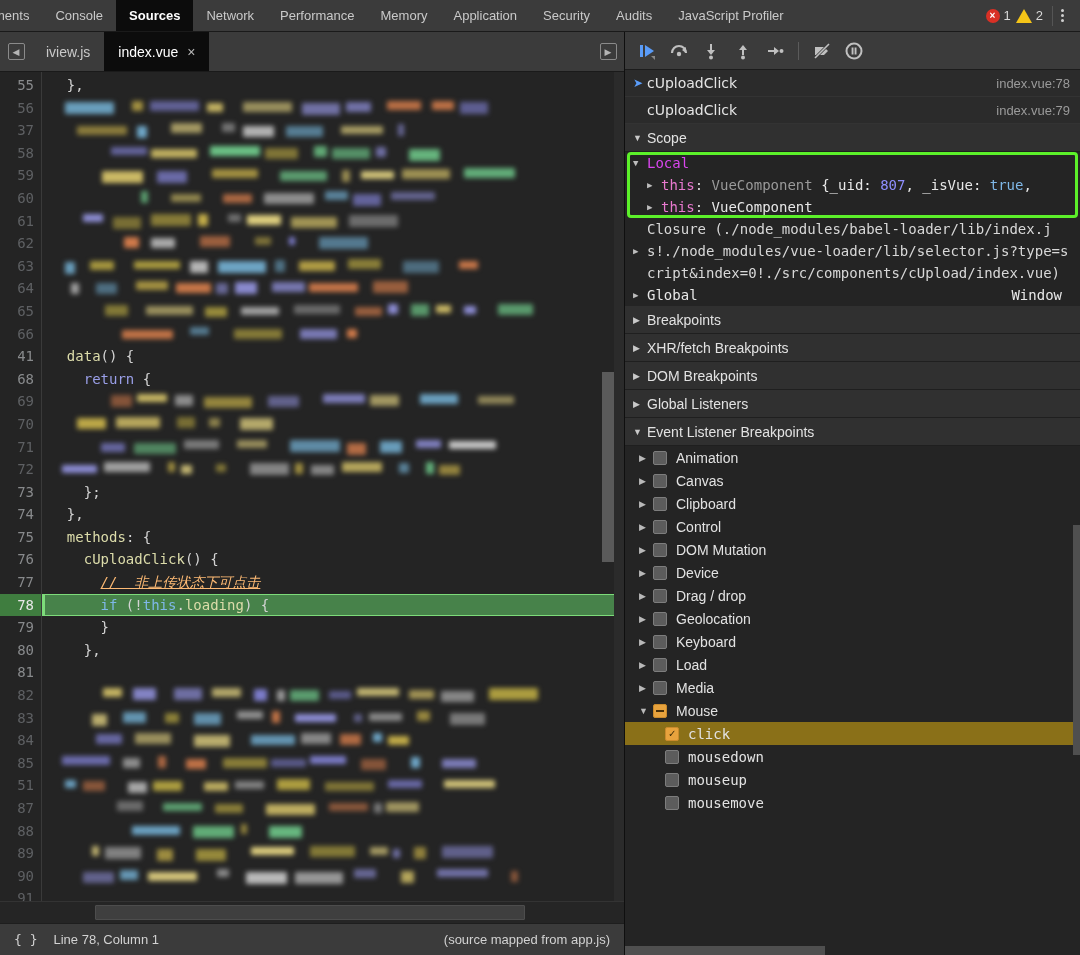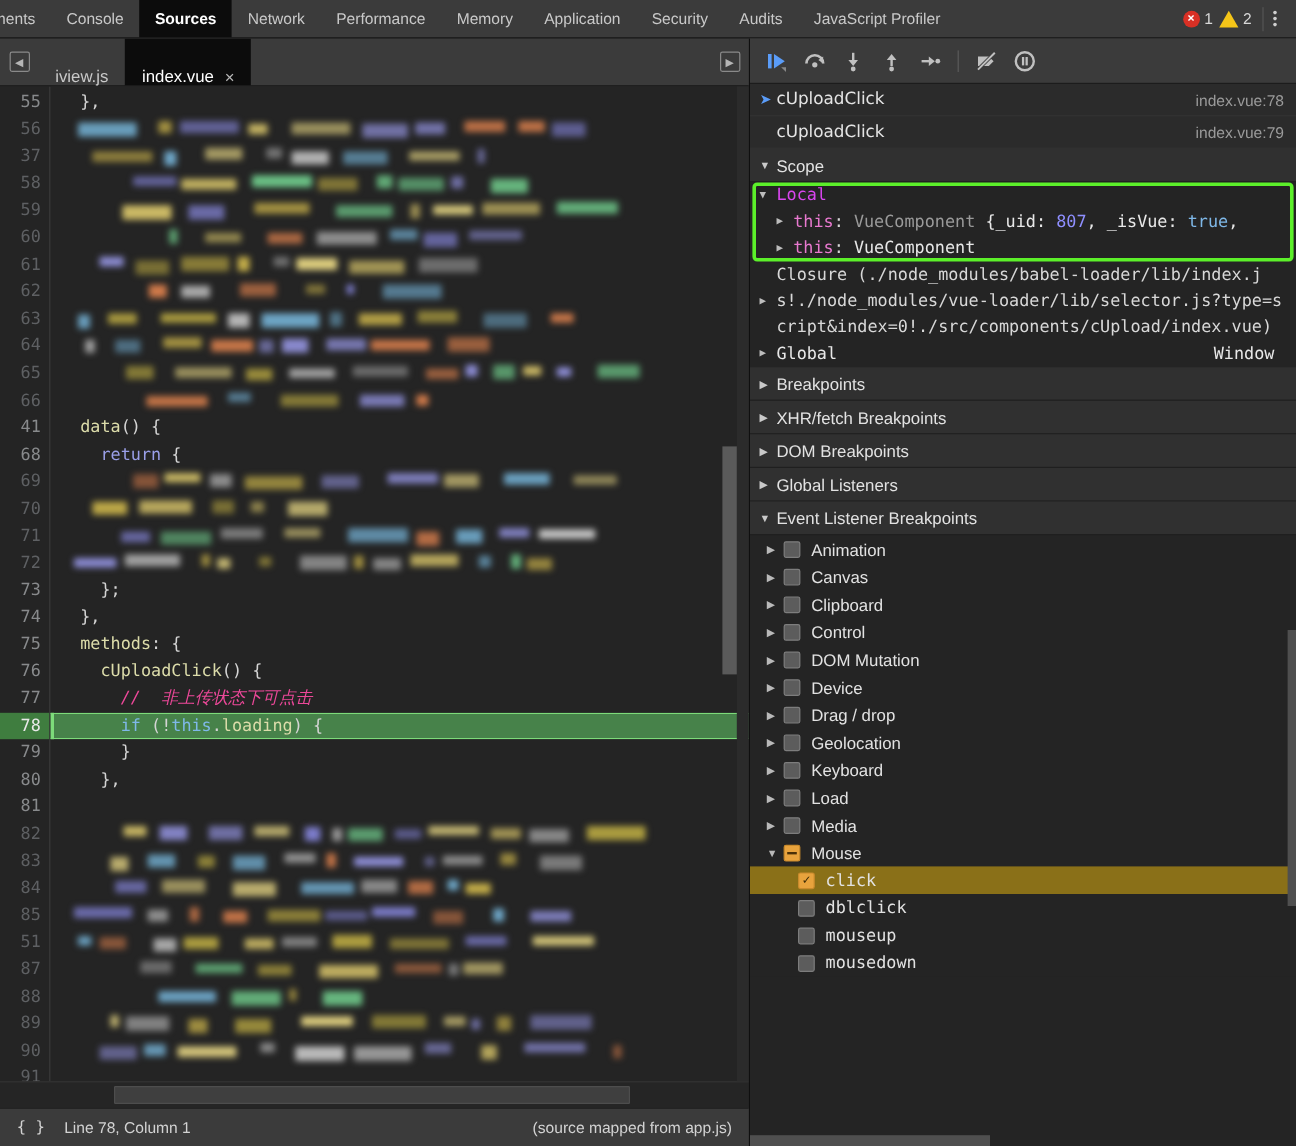--- a/index.html
+++ b/index.html
@@ -69,21 +69,21 @@
   }
   .sqbtn {
     width: 32px; display: flex; align-items: center; justify-content: center;
     color: #9a9a9a; font-size: 12px;
   }
   .sqbtn .box {
     width: 17px; height: 17px; border: 1px solid #8a8a8a; border-radius: 2px;
     display: flex; align-items: center; justify-content: center; font-size: 9px; color: #b5b5b5;
   }
   .ftab {
-    display: flex; align-items: flex-end; gap: 9px;
+    display: flex; align-items: center; gap: 9px;
     padding: 0 14px; color: #c9c9c9; font-size: 14px; white-space: nowrap;
   }
   .ftab.active { background: #0c0c0c; color: #fff; }
   .ftab .x { color: #b9b9b9; font-size: 14px; line-height: 1; }
   .ftabs-spacer { flex: 1 1 auto; }
 
   .editorwrap { flex: 1 1 auto; position: relative; min-height: 0; background: #242424; overflow: hidden; }
   .editor {
     position: absolute; inset: 0 0 22px 0;
     display: flex; font-family: "DejaVu Sans Mono", monospace; font-size: 14px;
@@ -100,21 +100,21 @@
   .cl { height: 22.6px; line-height: 22.6px; white-space: pre; padding-left: 8px; position: relative; }
   .cl.cur { background: #47824a; box-shadow: inset 0 1px 0 #7ddb7a, inset 0 -1px 0 #7ddb7a; }
   .cl.cur::before {
     content: ""; position: absolute; left: 0; top: 0; bottom: 0; width: 3px; background: #7ddb7a;
   }
   .t-pln { color: #d4d4d4; }
   .t-key { color: #dcdcaa; }
   .t-kw  { color: #9a9fe8; }
   .t-kw2 { color: #7fb8e8; }
   .t-this{ color: #9a9fe8; }
-  .t-cmt { color: #ec4899; font-style: italic; }
+  .t-cmt { color: #fdba74; font-style: italic; text-decoration: underline; }
 
   
   .blur { position: absolute; left: 0; top: 0; filter: blur(2.6px); pointer-events: none; }
   .blk { position: absolute; border-radius: 1px; }
 
   
   .vscroll {
     position: absolute; right: 10px; top: 0; bottom: 22px; width: 12px; background: transparent;
   }
   .vscroll .thumb {
@@ -792,29 +792,29 @@
             <span class="tri">▼</span>
             <span class="cbx indet"></span>
             <span>Mouse</span>
           </div>
           <div class="evrow sel">
             <span class="cbx checked">✓</span>
             <span>click</span>
           </div>
           <div class="evrow">
             <span class="cbx"></span>
-            <span>dblclick</span>
+            <span>mousedown</span>
           </div>
           <div class="evrow">
             <span class="cbx"></span>
             <span>mouseup</span>
           </div>
           <div class="evrow">
             <span class="cbx"></span>
-            <span>mousedown</span>
+            <span>mousemove</span>
           </div>
         </div>
 
       <div class="sidescroll">
         <div class="thumb"></div>
       </div>
       <div class="bottomthumb"></div>
     </div>
   </div>
 </div>

